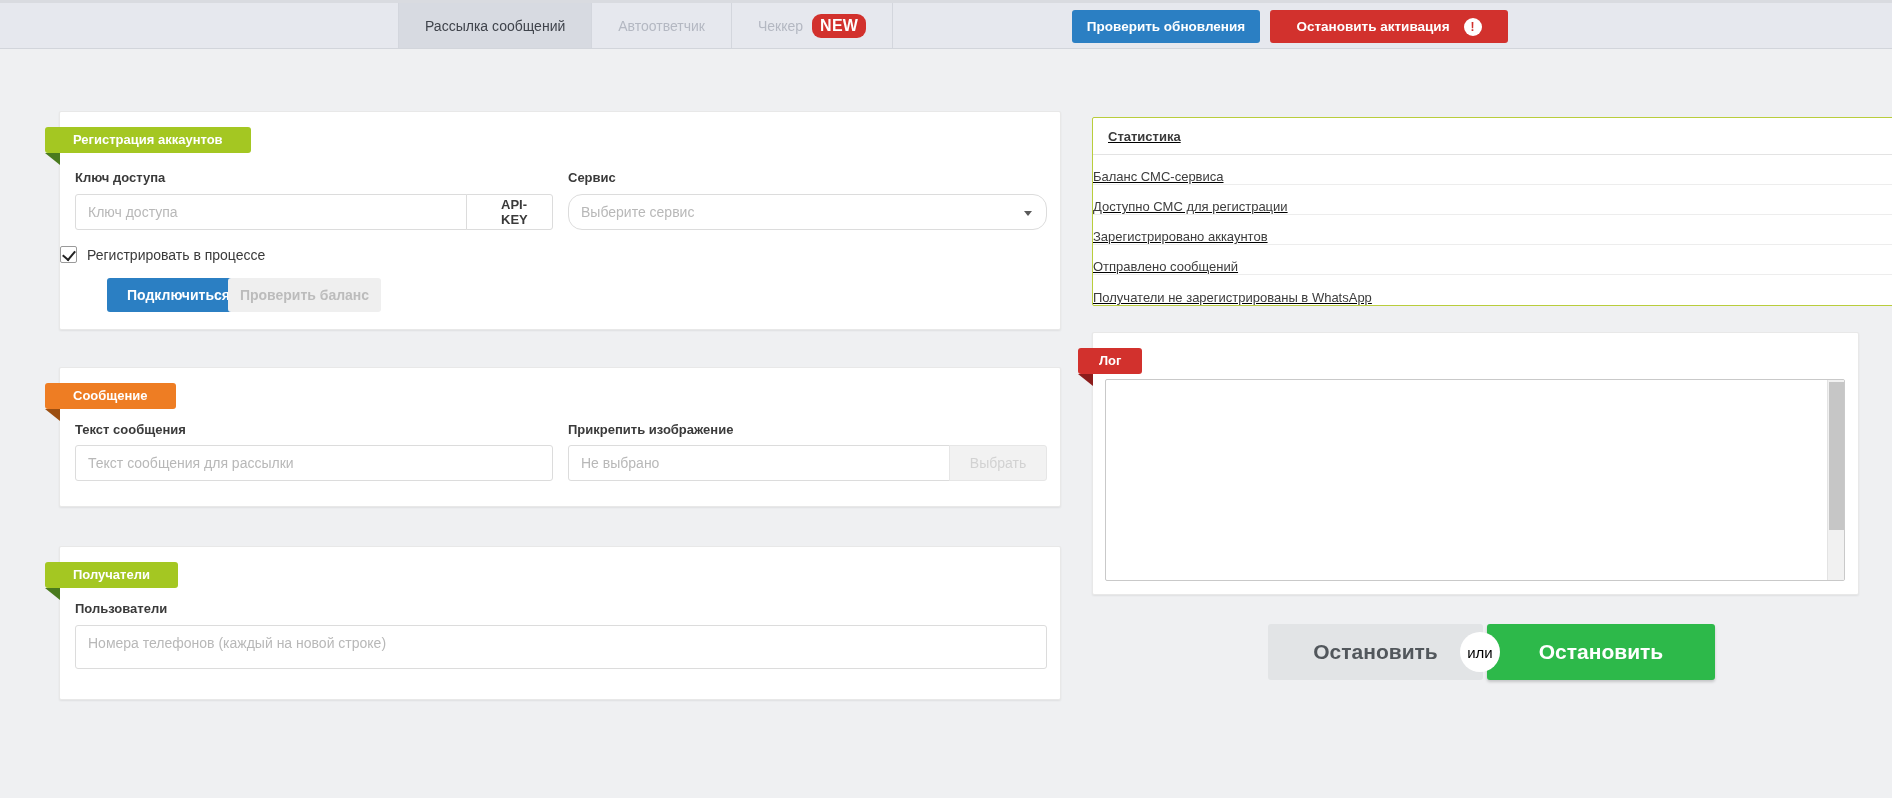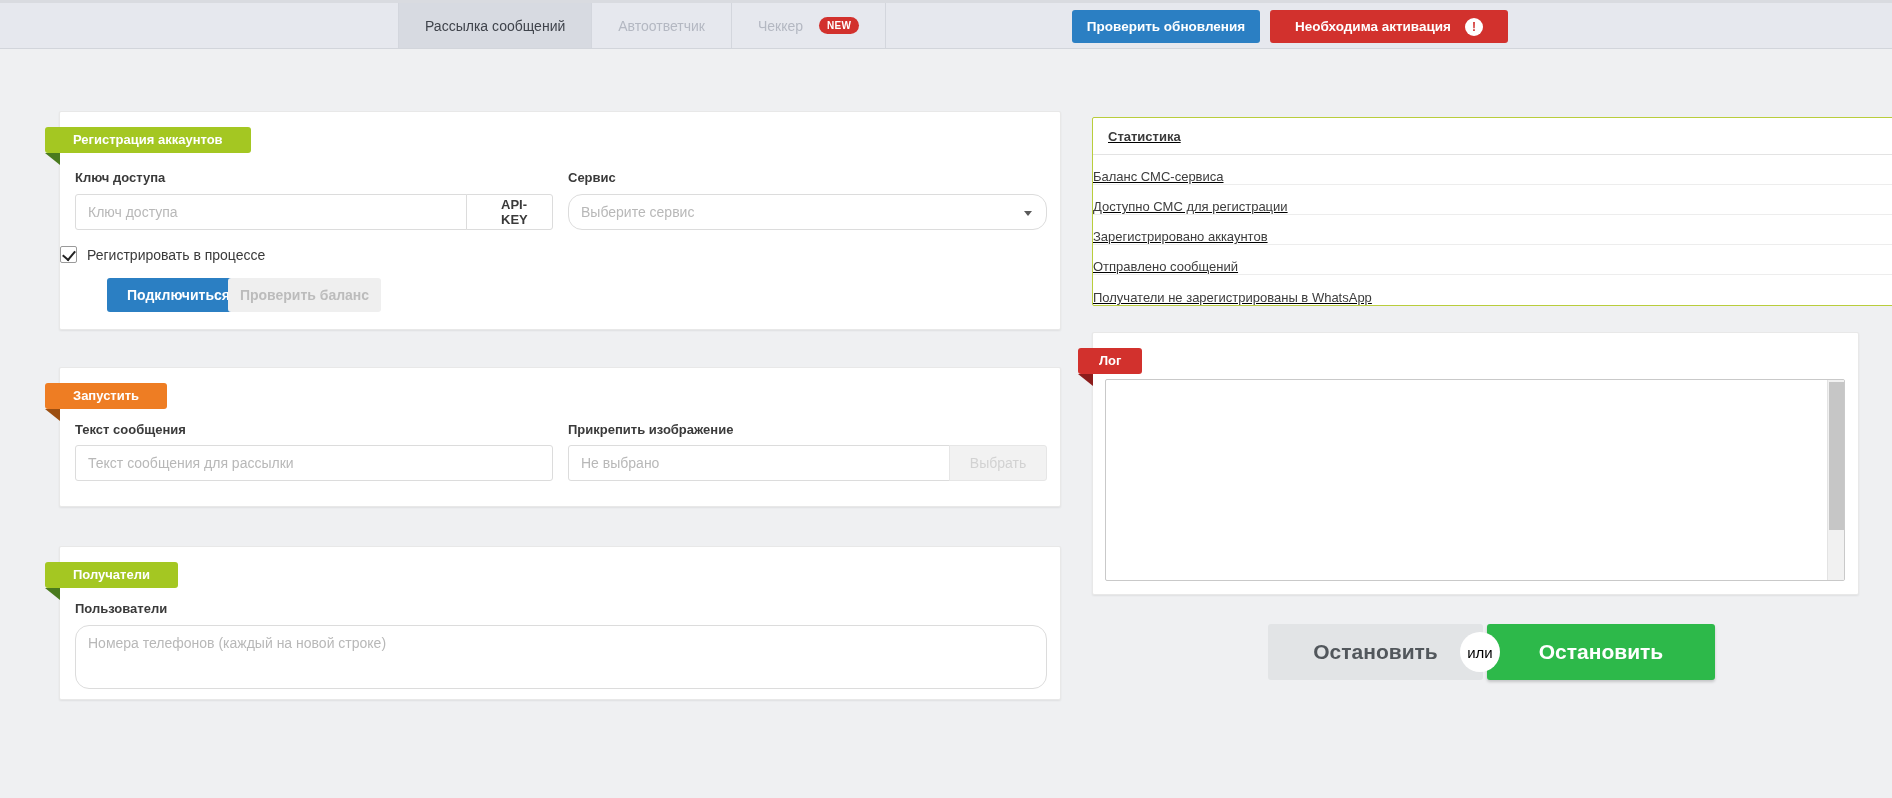--- a/index.html
+++ b/index.html
@@ -17,21 +17,21 @@
   *{box-sizing:border-box;margin:0;padding:0;}
   body{font-family:"Liberation Sans","DejaVu Sans",sans-serif;background:#eff0f2;}
   .app{position:relative;width:1892px;height:798px;background:#eff0f2;overflow:hidden;}
 
   
   .topbar{position:absolute;left:0;top:0;width:1892px;height:49px;background:#e6e8ee;border-top:3px solid #d9dbe0;border-bottom:1px solid #d2d5db;}
   .tabs{position:absolute;left:398px;top:0;height:45px;display:flex;}
   .tab{height:45px;display:flex;align-items:center;justify-content:center;padding:0 26px;font-size:14px;color:#b4b8c2;border-left:1px solid #d3d6dd;cursor:pointer;white-space:nowrap;}
   .tab:last-child{border-right:1px solid #d3d6dd;}
   .tab.active{background:#d7dae1;color:#3f434b;}
-  .badge-new{display:inline-block;margin-left:16px;background:var(--accent-red);color:#fff;font-size:10px;font-weight:bold;padding:3px 8px;border-radius:9px;letter-spacing:.3px;}
+  .badge-new{display:inline-block;margin-left:9px;background:var(--accent-red);color:#fff;font-size:16px;font-weight:bold;padding:3px 8px;border-radius:9px;letter-spacing:.3px;}
   .topbar-actions{position:absolute;right:0;top:7px;left:0;height:34px;}
   .btn-blue{position:absolute;left:1072px;top:0;width:188px;height:33px;background:var(--accent-blue);color:#fff;font-weight:bold;font-size:13.5px;border:none;border-radius:3px;cursor:pointer;font-family:inherit;}
   .btn-red{position:absolute;left:1270px;top:0;width:238px;height:33px;background:var(--accent-red);color:#fff;font-weight:bold;font-size:13.5px;border:none;border-radius:3px;cursor:pointer;font-family:inherit;display:flex;align-items:center;justify-content:center;gap:14px;}
   .alert-circle{display:inline-flex;align-items:center;justify-content:center;width:18px;height:18px;background:#fff;color:var(--accent-red);border-radius:50%;font-size:12px;font-weight:bold;}
 
   
   .panel{position:absolute;background:#fff;border:1px solid #e8e8e8;border-radius:2px;box-shadow:0 1px 2px rgba(0,0,0,.07);}
   .ribbon{position:absolute;left:-15px;top:15px;height:26px;line-height:26px;color:#fff;font-weight:bold;font-size:13px;padding:0 28px;border-radius:3px;white-space:nowrap;}
   .ribbon::after{content:'';position:absolute;left:0;top:26px;width:0;height:0;border-top:12px solid #000;border-left:15px solid transparent;}
   .ribbon.green{background:var(--ribbon-green);}
@@ -94,21 +94,21 @@
         <span>Автоответчик</span>
       </div>
       <div class="tab">
         <span>Чеккер</span>
         <span class="badge-new">NEW</span>
       </div>
     </div>
     <div class="topbar-actions">
       <button class="btn-blue">Проверить обновления</button>
       <button class="btn-red">
-        <span>Необходима активация</span>
+        <span>Остановить активация</span>
         <span class="alert-circle">!</span>
       </button>
     </div>
   </header>
 
   <section class="panel" style="left:59px;top:111px;width:1002px;height:219px;">
     <div class="ribbon green">Регистрация аккаунтов</div>
     <label class="field-label" style="left:15px;top:58px;">Ключ доступа</label>
     <input class="text-input" style="left: 15px; top: 82px; width: 392px; border-radius: 3px 0px 0px 3px;" placeholder="Ключ доступа">
     <div class="addon" style="left:406px;top:82px;width:87px;">API-KEY</div>
@@ -119,32 +119,32 @@
     </div>
     <div class="checkbox-row" style="left:0;top:134px;text-align:right;">
       <span class="checkbox checked"></span>
       <span class="checkbox-label">Регистрировать в процессе</span>
     </div>
     <button class="btn primary" style="left:15px;top:166px;width:143px;">Подключиться</button>
     <button class="btn muted" style="left:168px;top:166px;width:153px;">Проверить баланс</button>
   </section>
 
   <section class="panel" style="left:59px;top:367px;width:1002px;height:140px;">
-    <div class="ribbon orange">Запустить</div>
+    <div class="ribbon orange">Сообщение</div>
     <label class="field-label" style="left:15px;top:54px;">Текст сообщения</label>
     <input class="text-input" style="left: 15px; top: 77px; width: 478px;" placeholder="Текст сообщения для рассылки">
     <label class="field-label" style="left:508px;top:54px;">Прикрепить изображение</label>
     <input class="text-input" style="left: 508px; top: 77px; width: 382px; border-radius: 3px 0px 0px 3px;" placeholder="Не выбрано">
     <button class="file-choose" style="left:889px;top:77px;width:98px;">Выбрать</button>
   </section>
 
   <section class="panel" style="left:59px;top:546px;width:1002px;height:154px;">
     <div class="ribbon green">Получатели</div>
     <label class="field-label" style="left:15px;top:54px;">Пользователи</label>
-    <textarea class="text-area" style="left: 15px; top: 78px; width: 972px; height: 64px; border-radius: 14px;" placeholder="Номера телефонов (каждый на новой строке)"></textarea>
+    <textarea class="text-area" style="left: 15px; top: 78px; width: 972px; height: 44px;" placeholder="Номера телефонов (каждый на новой строке)"></textarea>
   </section>
 
   <section class="stats-panel">
     <div class="stats-header">Статистика</div>
     <div class="stats-row">
       <span class="stats-label">Баланс СМС-сервиса</span>
       <span class="stats-value">?</span>
     </div>
     <div class="stats-row">
       <span class="stats-label">Доступно СМС для регистрации</span>

